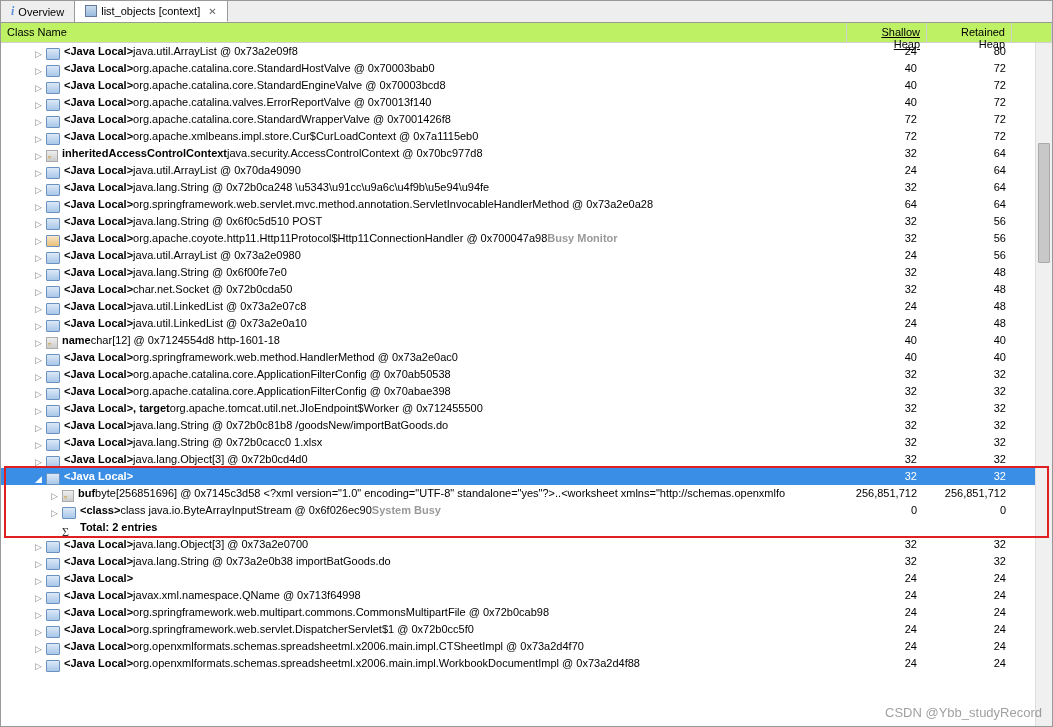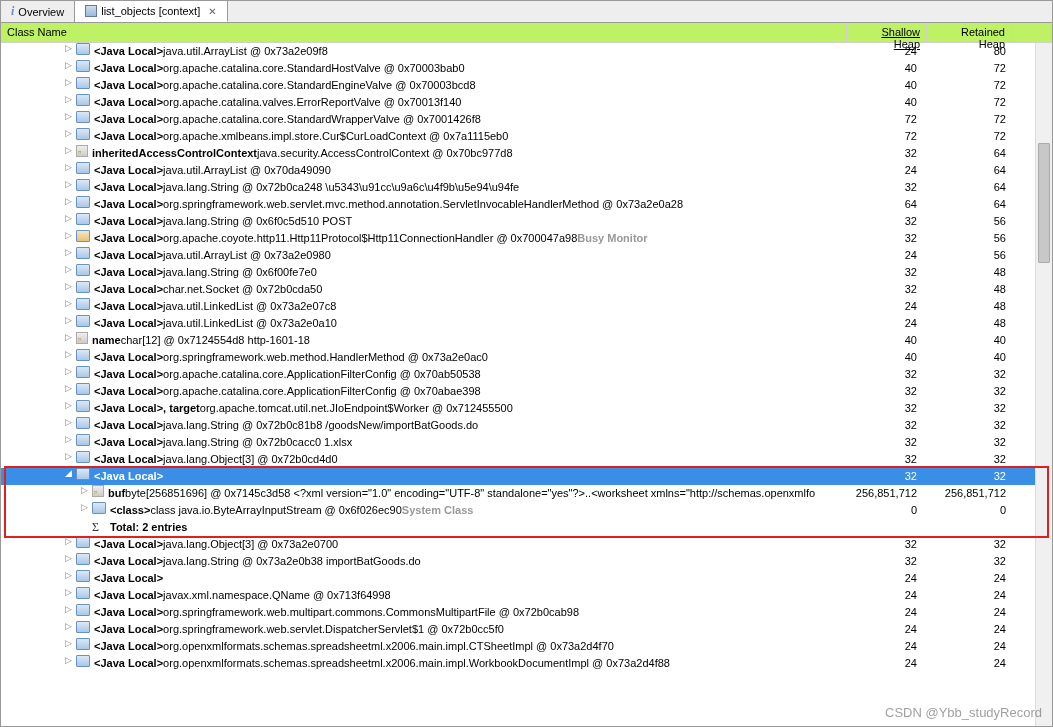--- a/index.html
+++ b/index.html
@@ -12,21 +12,21 @@
 .tab-close { color: #666; font-size: 10px; margin-left: 4px; }
 .headers { display: flex; height: 20px; border-bottom: 1px solid #d0d0d0; background: #bef264; }
 .headers .col { padding: 3px 6px; border-right: 1px solid #d0d0d0; }
 .col-name { flex: 1; }
 .col-sh { width: 80px; text-align: right; text-decoration: underline; }
 .col-rh { width: 85px; text-align: right; }
 .col-end { width: 40px; }
 .rows-wrap { position: relative; }
 .row { display: flex; height: 17px; align-items: center; font-size: 11px; line-height: 17px; }
 .row.hl-row { background: #3a8ee6; color: #fff; }
-.row .c-name { flex: 1; display: flex; align-items: flex-start; white-space: nowrap; overflow: hidden; padding-left: 30px; }
+.row .c-name { flex: 1; display: flex; align-items: flex-end; white-space: nowrap; overflow: hidden; }
 .row .c-sh { width: 80px; text-align: right; padding-right: 10px; }
 .row .c-rh { width: 85px; text-align: right; padding-right: 6px; }
 .row .c-end { width: 40px; }
 .tw { display:inline-block; width:11px; height:11px; text-align:center; line-height:11px; color:#666; font-size:9px; margin-right:2px; }
 .tw::before { content: "▷"; color:#888; }
 .tw.open::before { content: "◢"; color:#555; }
 .hl-row .tw::before { color:#fff; }
 .ico { display:inline-block; width:14px; height:12px; margin-right:4px; position:relative; }
 .ico-cls { background: linear-gradient(#dce8f7,#a8c7e8); border:1px solid #6a92c1; border-radius:1px; }
 .ico-cls.busy { background: linear-gradient(#f7e6c8,#e8c078);}
@@ -387,21 +387,21 @@
       <div class="c-rh">256,851,712</div>
       <div class="c-end"></div>
     </div>
     <div class="row">
       <div class="c-name">
         <span style="display: inline-block; width: 48px;"></span>
         <span class="tw"></span>
         <span class="ico ico-cls"></span>
         <span class="bold">&lt;class&gt;</span>
         <span> class java.io.ByteArrayInputStream @ 0x6f026ec90 </span>
-        <span class="grey bold">System Class</span>
+        <span class="grey bold">System Busy</span>
       </div>
       <div class="c-sh">0</div>
       <div class="c-rh">0</div>
       <div class="c-end"></div>
     </div>
     <div class="row">
       <div class="c-name">
         <span style="display: inline-block; width: 48px;"></span>
         <span class="tw" style="visibility: hidden;"></span>
         <span class="ico ico-sum">Σ</span>

